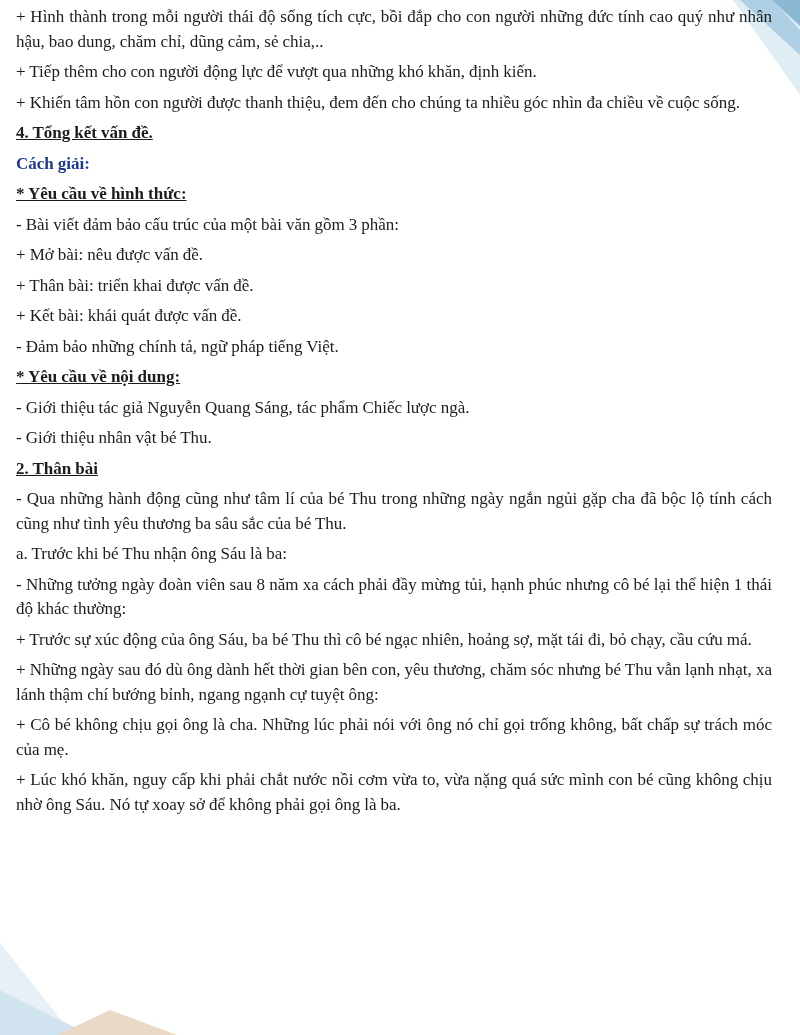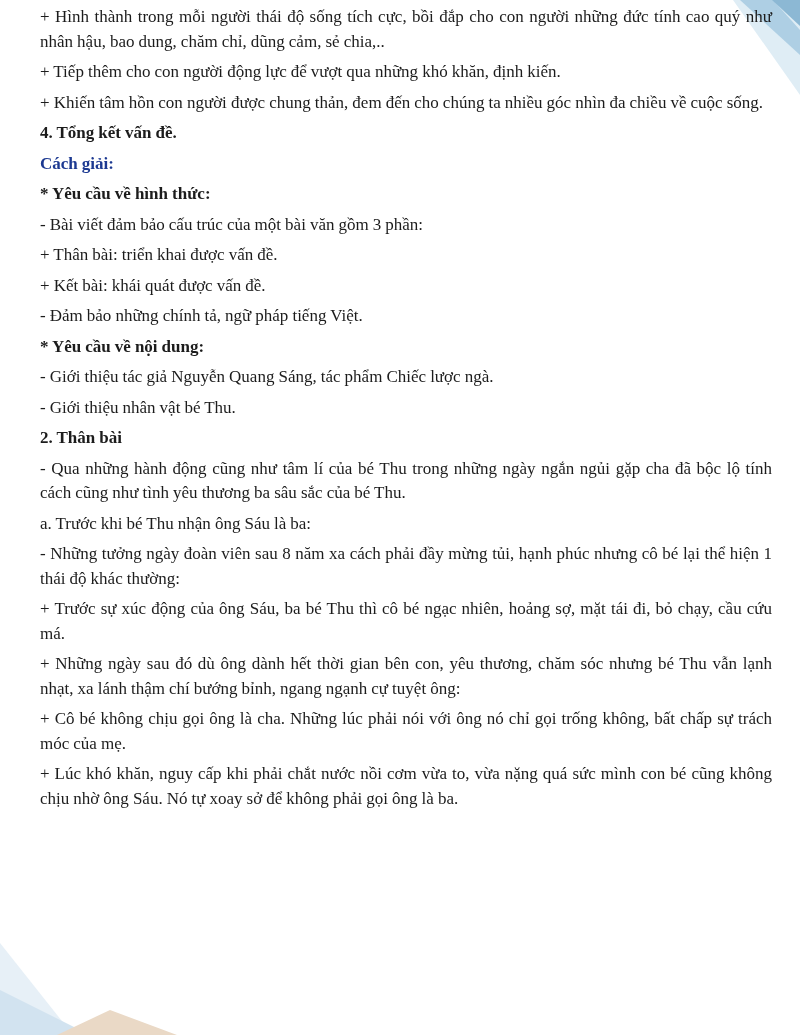--- a/index.html
+++ b/index.html
@@ -19,31 +19,31 @@
   }
   .deco {
     position: absolute;
     pointer-events: none;
   }
   .deco-tr { top: 0; right: 0; }
   .deco-bl { bottom: 0; left: 0; }
   .content {
     position: relative;
     z-index: 2;
-    padding: 5px 28px 0 40px;
+    padding: 5px 28px 0 16px;
   }
   .para {
     font-size: 17px;
     line-height: 24.5px;
     margin-bottom: 6px;
     color: var(--text-color, #1c1c1c);
     text-align: justify;
     word-spacing: -0.2px;
   }
-  .para.bold { font-weight: bold; }
+  .para.bold { font-weight: bold; text-decoration: underline; }
   .para.red-bold { font-weight: bold; color: var(--accent-red, #e11a20); }
   .para.blue-bold { font-weight: bold; color: var(--accent-blue, #1c3991); }
 </style>
 </head>
 <body style="background: rgb(255, 255, 255);">
 
 <div class="page">
 
   <svg class="deco deco-tr" width="140" height="100" viewBox="0 0 140 100" xmlns="http://www.w3.org/2000/svg">
     <polygon points="73,0 140,0 140,95" fill="#dfedf5"></polygon>
@@ -53,25 +53,26 @@
 
   <svg class="deco deco-bl" width="200" height="110" viewBox="0 0 200 110" xmlns="http://www.w3.org/2000/svg">
     <polygon points="0,18 73,110 0,110" fill="#e7f0f7"></polygon>
     <polygon points="0,65 90,110 0,110" fill="#d2e3f0"></polygon>
     <polygon points="57,110 110,85 177,110" fill="#ead9c6"></polygon>
   </svg>
 
   <main class="content">
       <p class="para normal">+ Hình thành trong mỗi người thái độ sống tích cực, bồi đắp cho con người những đức tính cao quý như nhân hậu, bao dung, chăm chỉ, dũng cảm, sẻ chia,..</p>
       <p class="para normal">+ Tiếp thêm cho con người động lực để vượt qua những khó khăn, định kiến.</p>
-      <p class="para normal">+ Khiến tâm hồn con người được chung thản, đem đến cho chúng ta nhiều góc nhìn đa chiều về cuộc sống.</p>
+      <p class="para normal">+ Khiến tâm hồn con người được thanh thiệu, đem đến cho chúng ta nhiều góc nhìn đa chiều về cuộc sống.</p>
       <p class="para bold">4. Tổng kết vấn đề.</p>
       <p class="para blue-bold">Cách giải:</p>
       <p class="para bold">* Yêu cầu về hình thức:</p>
       <p class="para normal">- Bài viết đảm bảo cấu trúc của một bài văn gồm 3 phần:</p>
+      <p class="para normal">+ Mở bài: nêu được vấn đề.</p>
       <p class="para normal">+ Thân bài: triển khai được vấn đề.</p>
       <p class="para normal">+ Kết bài: khái quát được vấn đề.</p>
       <p class="para normal">- Đảm bảo những chính tả, ngữ pháp tiếng Việt.</p>
       <p class="para bold">* Yêu cầu về nội dung:</p>
       <p class="para normal">- Giới thiệu tác giả Nguyễn Quang Sáng, tác phẩm Chiếc lược ngà.</p>
       <p class="para normal">- Giới thiệu nhân vật bé Thu.</p>
       <p class="para bold">2. Thân bài</p>
       <p class="para normal">- Qua những hành động cũng như tâm lí của bé Thu trong những ngày ngắn ngủi gặp cha đã bộc lộ tính cách cũng như tình yêu thương ba sâu sắc của bé Thu.</p>
       <p class="para normal">a. Trước khi bé Thu nhận ông Sáu là ba:</p>
       <p class="para normal">- Những tưởng ngày đoàn viên sau 8 năm xa cách phải đầy mừng tủi, hạnh phúc nhưng cô bé lại thể hiện 1 thái độ khác thường:</p>

